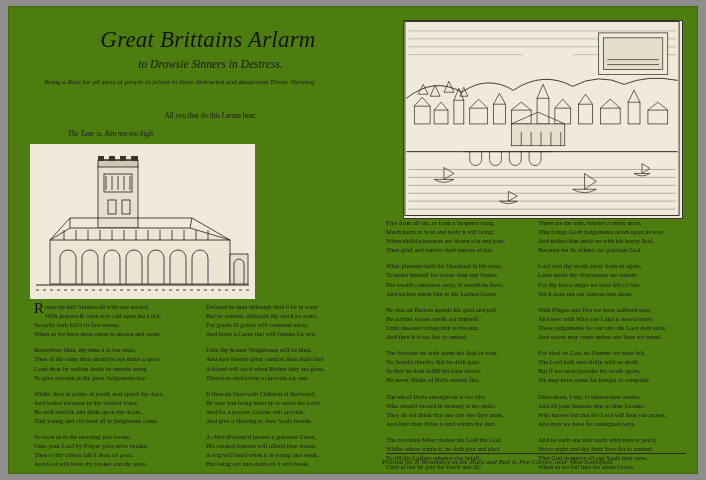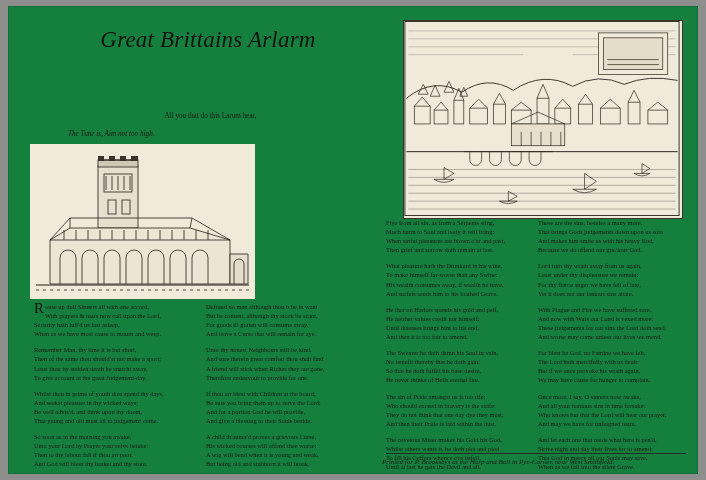--- a/index.html
+++ b/index.html
@@ -12,21 +12,21 @@
     background: #8e8e8e;
     font-family: "Liberation Serif", serif;
     overflow: hidden;
   }
   #sheet {
     position: absolute;
     left: 8px;
     top: 6px;
     width: 690px;
     height: 468px;
-    background: #15803d;
+    background: #4d7c0f;
     box-shadow: 0 0 2px rgba(0,0,0,0.4) inset;
   }
   
   .blk { position: absolute; }
 
   
   #title {
     left: 40px; top: 22px; width: 320px;
     font-family: "Liberation Serif", serif;
     font-style: italic;
@@ -113,22 +113,24 @@
     background: #2b2722;
     height: 1px;
   }
 </style>
 </head>
 <body>
 
 <div id="sheet">
 
   <div class="blk" id="title">Great Brittains Arlarm</div>
+  <div class="blk" id="subtitle">to Drowsie Sinners in Destress.</div>
 
   <div class="blk" id="argument">
+    <div>Being a Rule for all sorts of people to follow in these distracted and dangerous Times: Shewing</div>
   </div>
 
   <div class="blk" id="couplet">
     <div>All you that do this Larum hear,</div>
   </div>
 
   <div class="blk" id="tune">The Tune is, Aim not too high.</div>
 
   <div class="blk" id="cut-church">
     <svg viewBox="0 0 225 155" width="225" height="155" aria-hidden="true">

